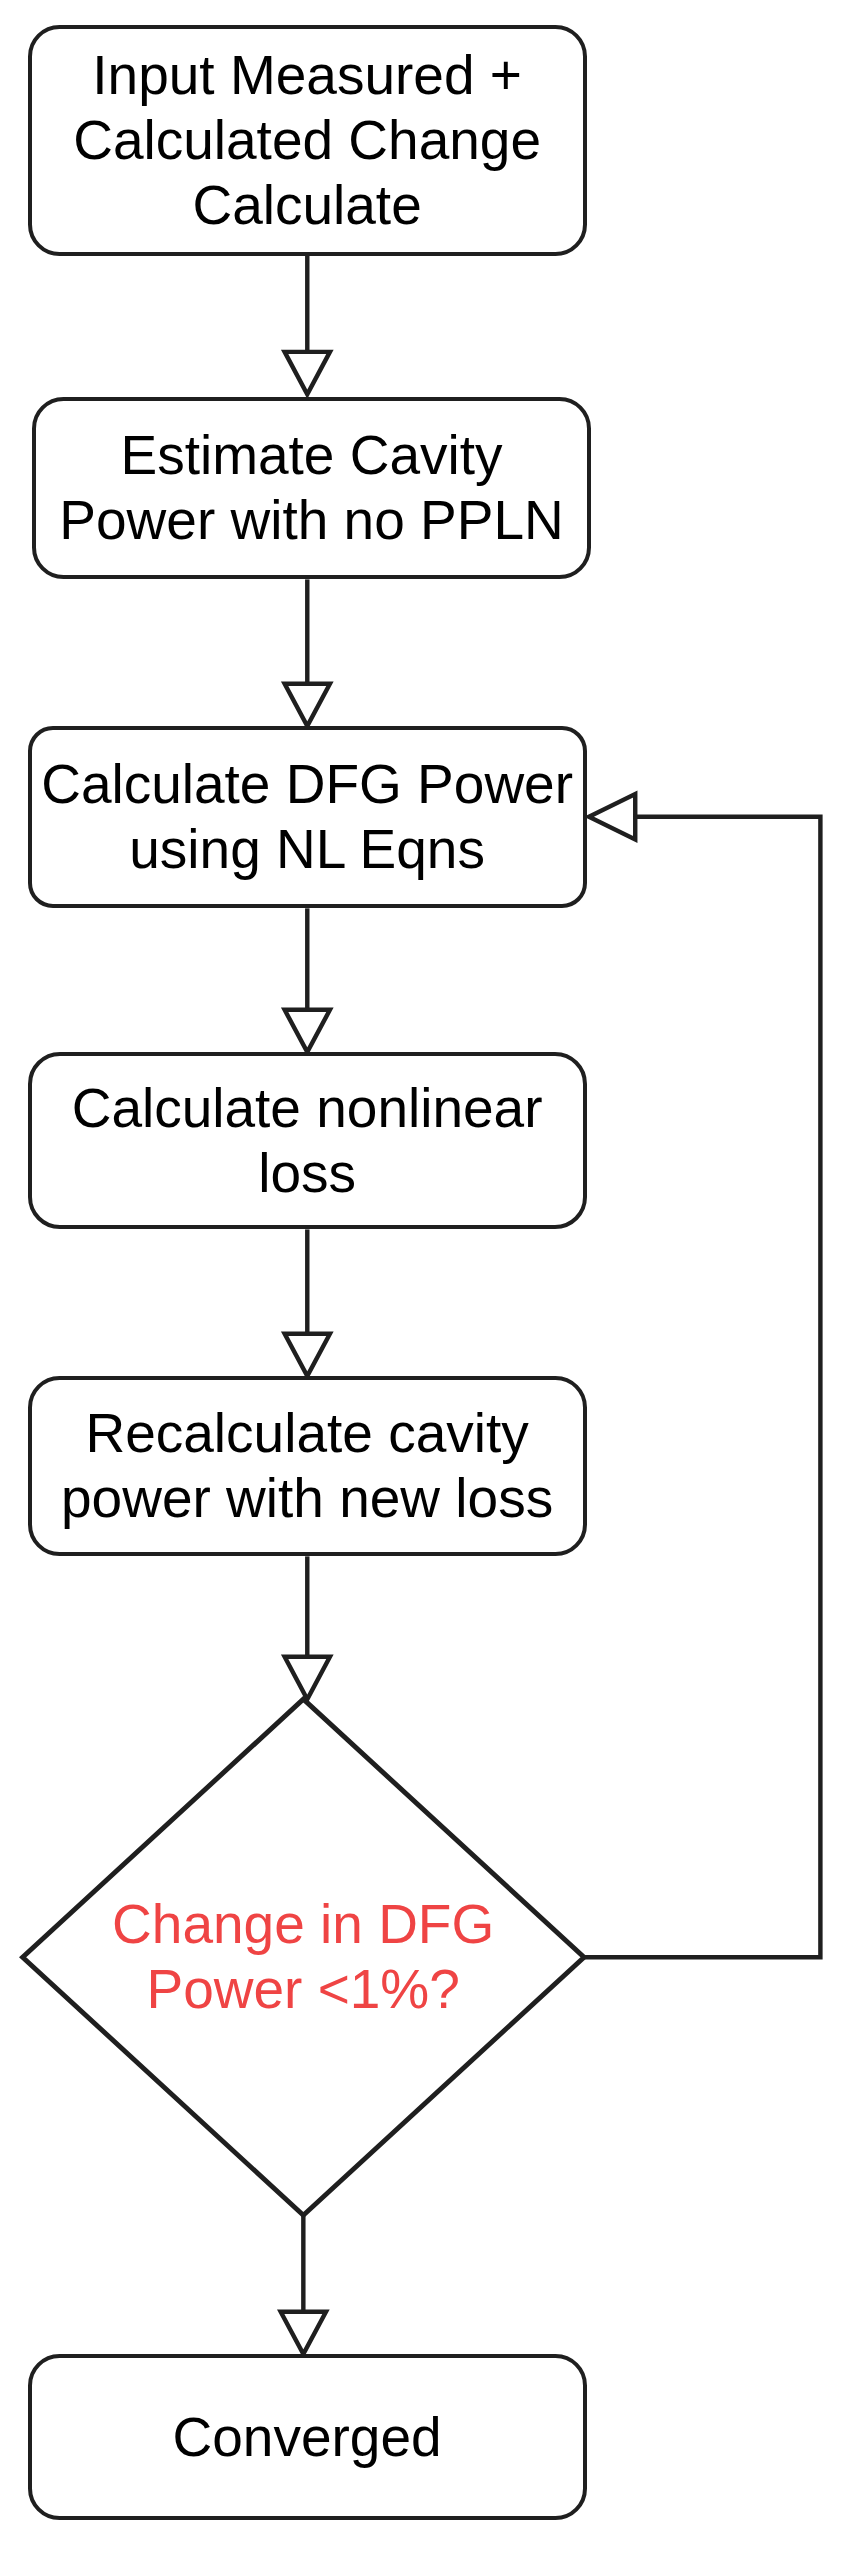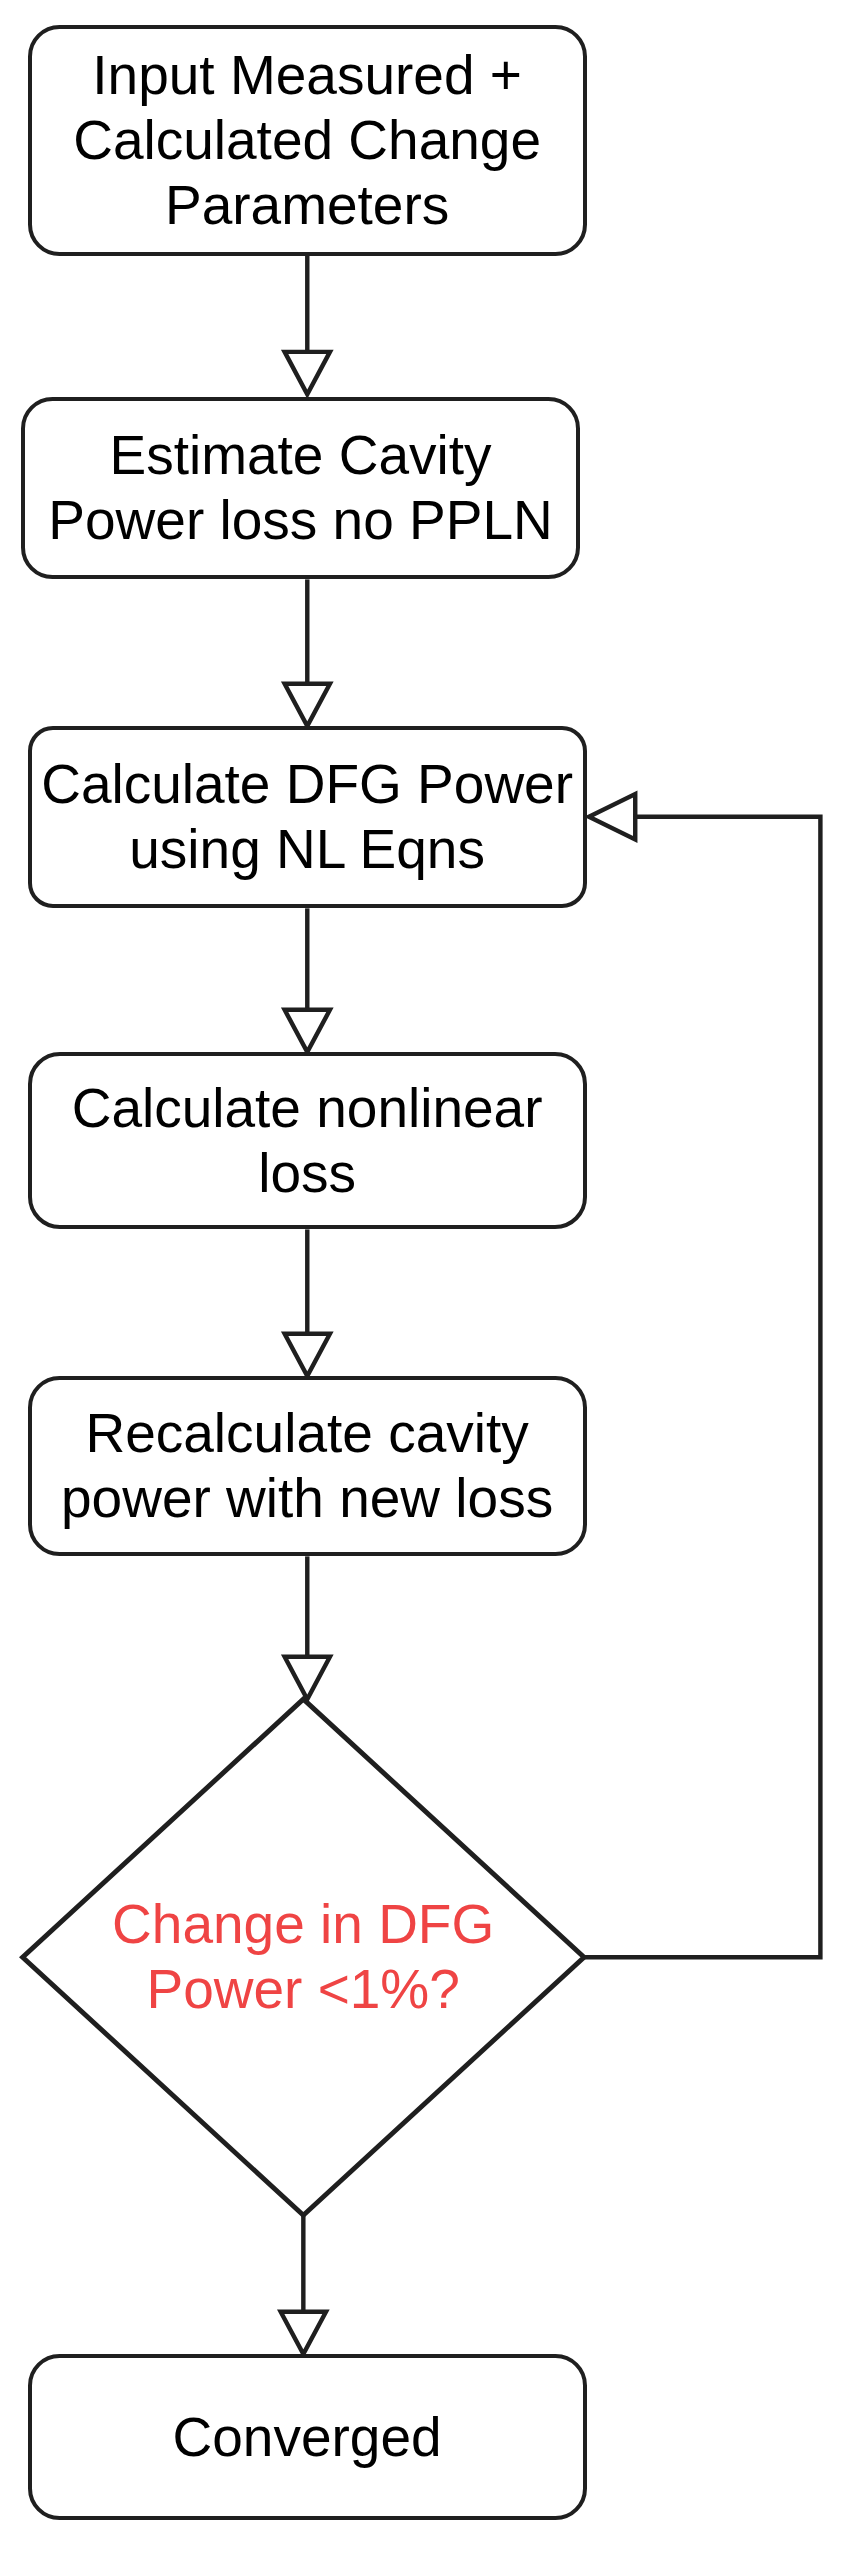--- a/index.html
+++ b/index.html
@@ -116,26 +116,26 @@
 
     <g>
       <polyline class="edge-line" points="593,1987 833,1987 833,829 643,829"></polyline>
       <polygon class="edge-head" points="645,806 645,852 598,829"></polygon>
     </g>
   </svg>
 
   <div class="node" style="left:27.6px; top:24.6px; width:559px; height:231px;">
     <span>Input Measured +</span>
     <span>Calculated Change</span>
-    <span>Parameters</span>
+    <span>Calculate</span>
   </div>
 
-  <div class="node" style="left:21px; top:397px; width:559px; height:182px;text-align:center;">
+  <div class="node" style="left:32px; top:397px; width:559px; height:182px;text-align:center;">
     <span>Estimate Cavity</span>
-    <span>Power loss no PPLN</span>
+    <span>Power with no PPLN</span>
   </div>
 
   <div class="node" style="left:27.6px; top:726px; width:559px; height:182px;border-radius:25px;">
     <span>Calculate DFG Power</span>
     <span>using NL Eqns</span>
   </div>
 
   <div class="node" style="left:27.6px; top:1052px; width:559px; height:177px;border-radius:32px;">
     <span>Calculate nonlinear</span>
     <span>loss</span>

